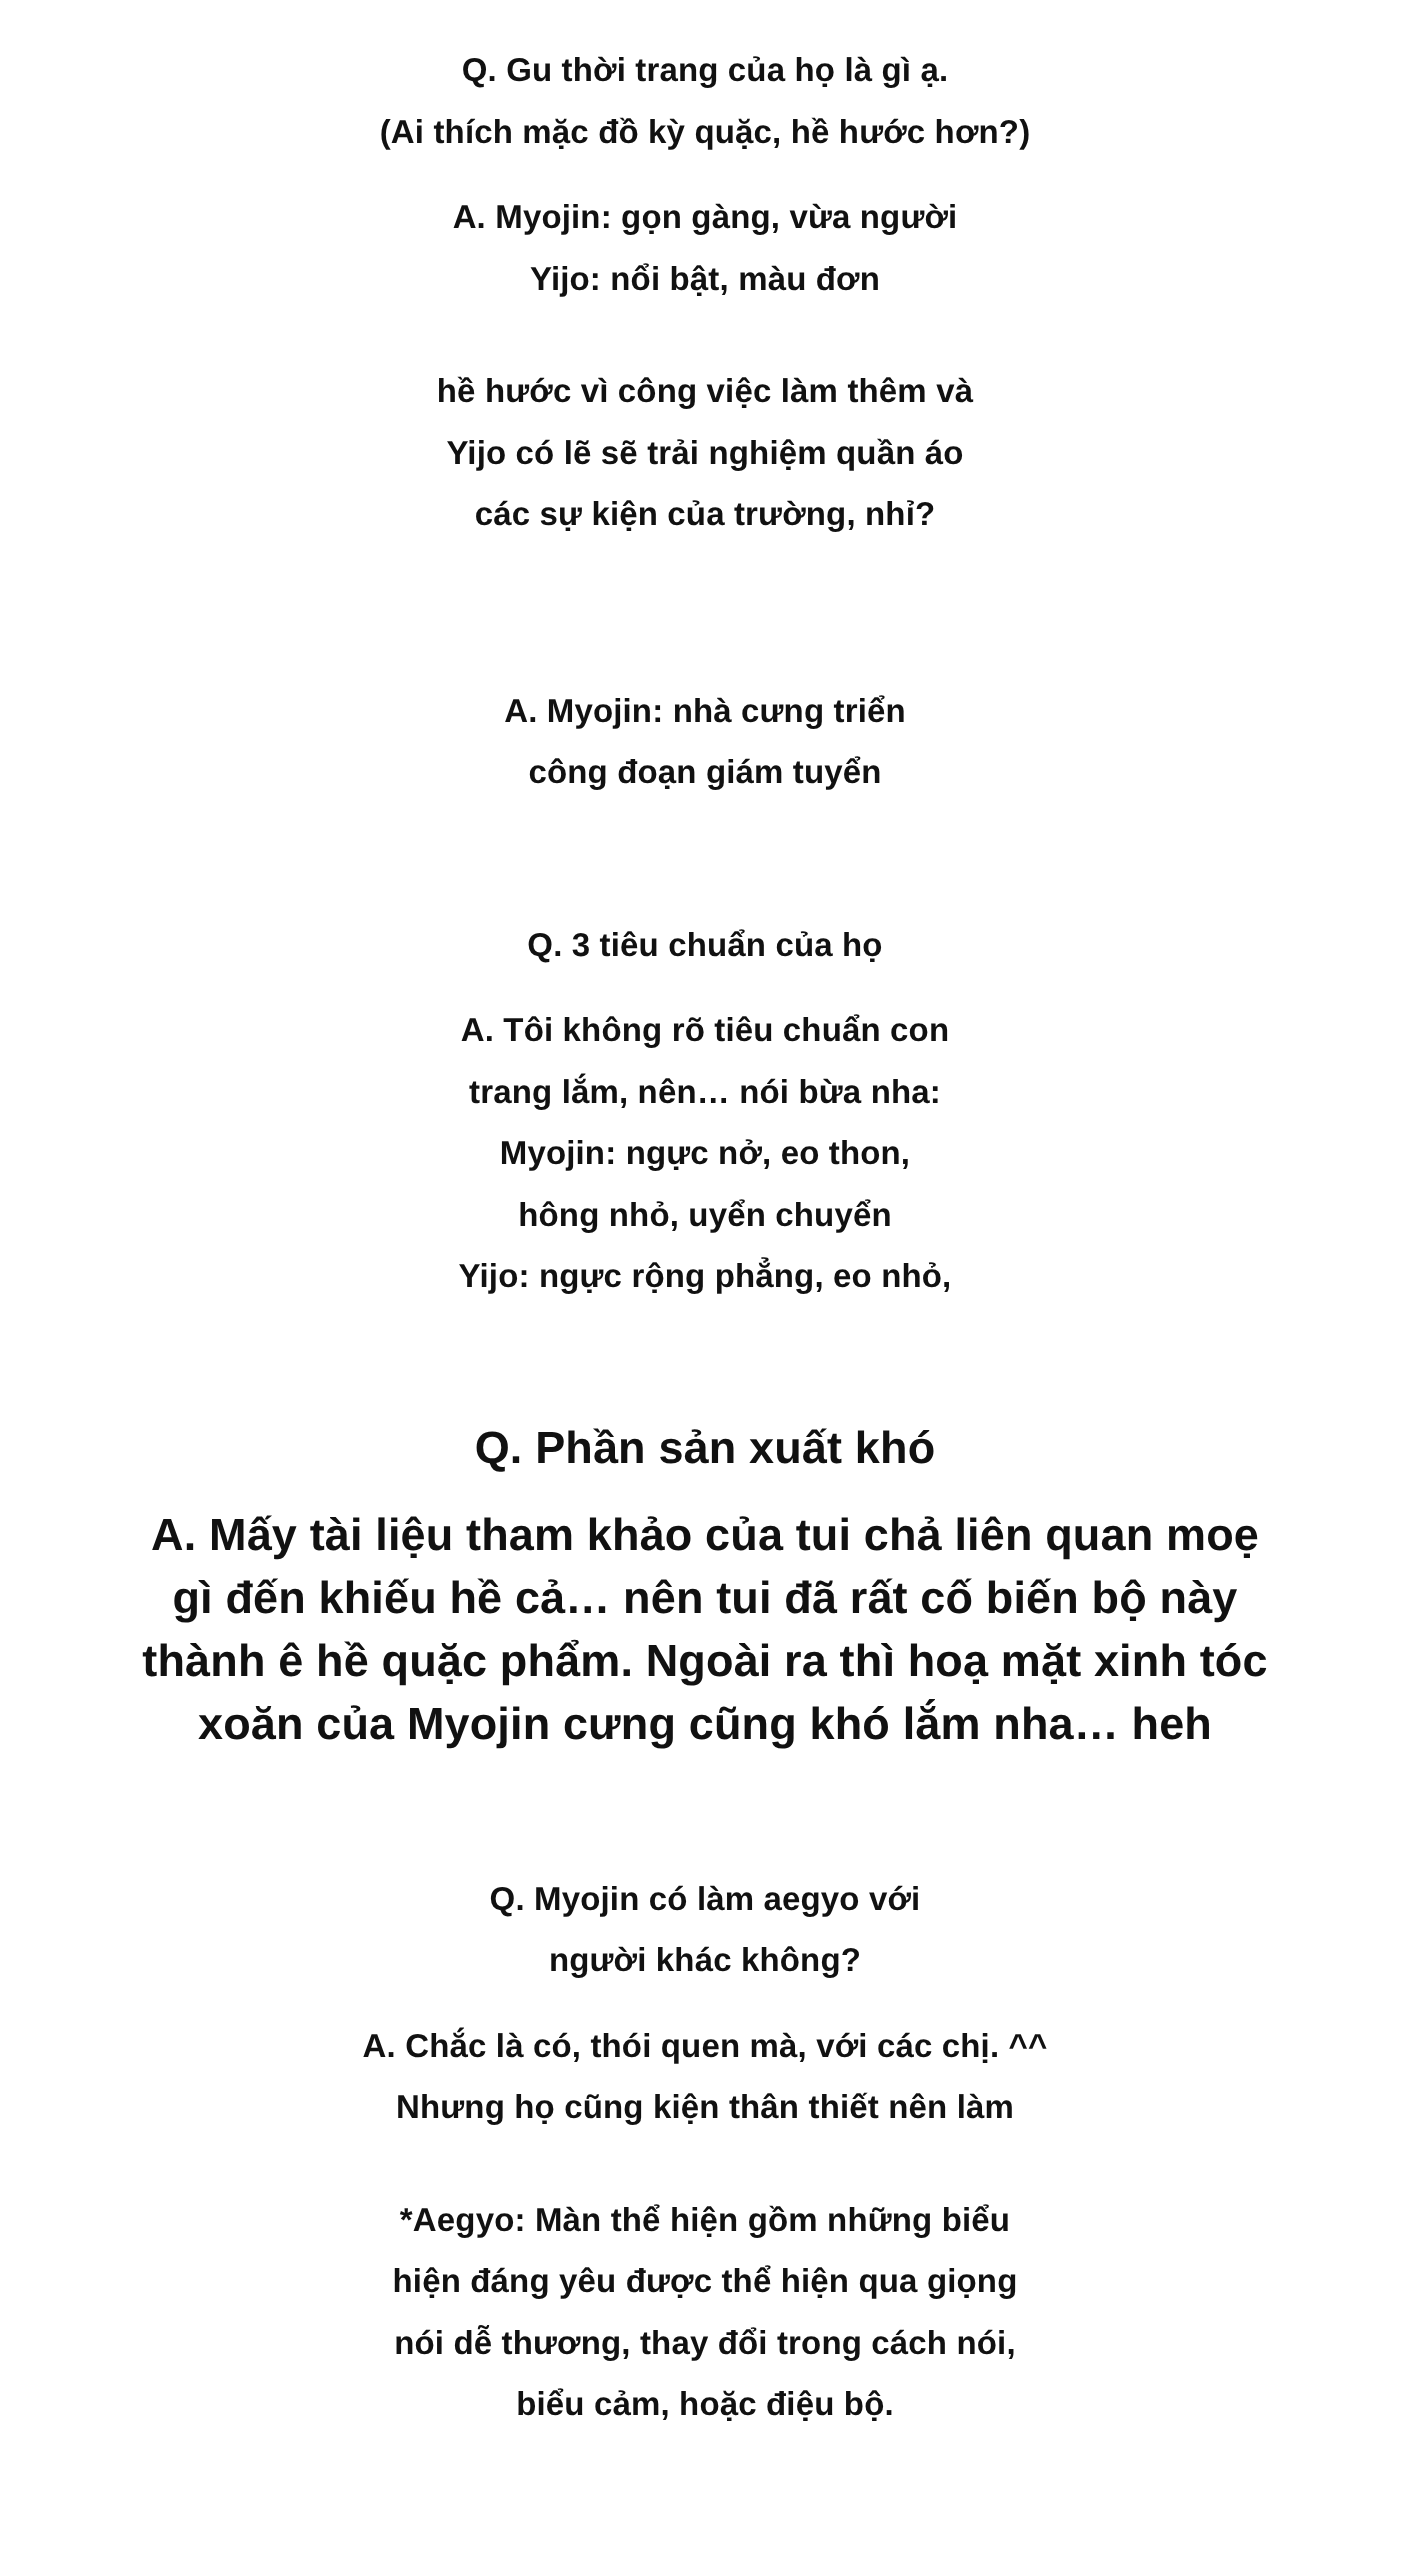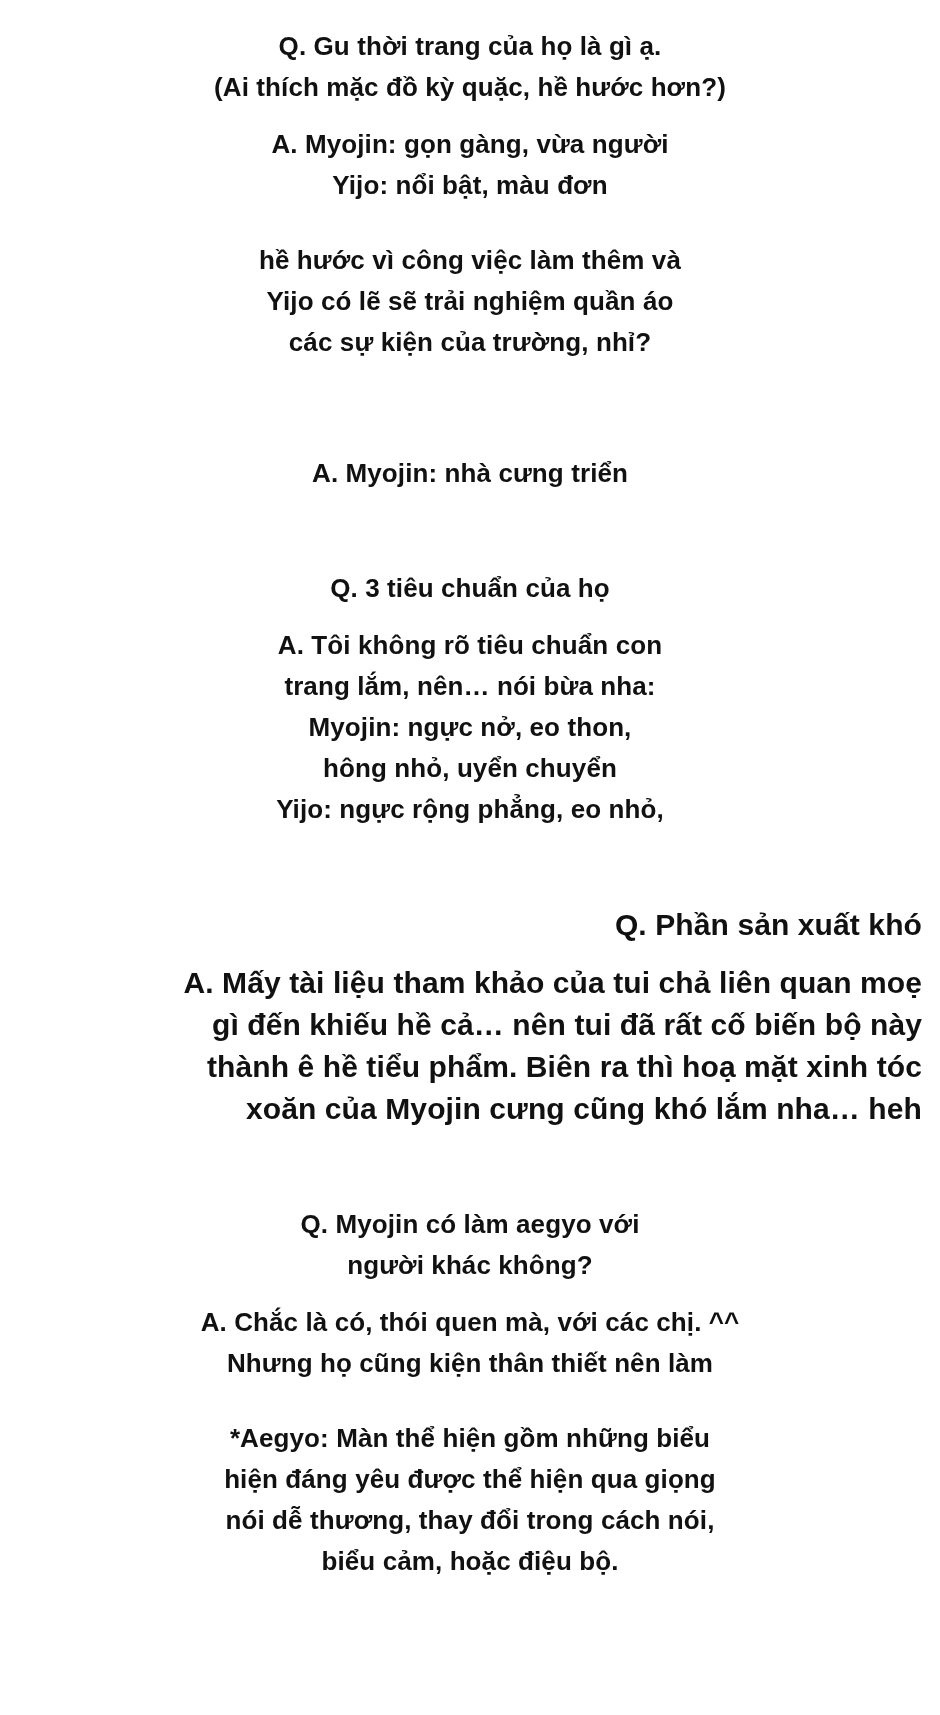--- a/index.html
+++ b/index.html
@@ -22,32 +22,31 @@
     background: #ffffff;
     display: flex;
     flex-direction: column;
   }
   .block {
     width: 100%;
     text-align: center;
   }
   .line {
     font-weight: bold;
-    font-size: 26px;
+    font-size: 22px;
     line-height: 41px;
     letter-spacing: 0.1px;
     white-space: pre-wrap;
   }
   .gap-sm { height: 16px; }
   .gap-md { height: 34px; }
   .gap-xl { height: 74px; }
   .wide .line {
     font-size: 30px;
     line-height: 42px;
-    text-align: right;
   }
 </style>
 </head>
 <body>
 
 <div class="page">
 
   <div class="block">
     <div class="line">Q. Gu thời trang của họ là gì ạ.</div>
     <div class="line">(Ai thích mặc đồ kỳ quặc, hề hước hơn?)</div>
@@ -58,20 +57,21 @@
     <div class="line">hề hước vì công việc làm thêm và</div>
     <div class="line">Yijo có lẽ sẽ trải nghiệm quần áo</div>
     <div class="line">các sự kiện của trường, nhỉ?</div>
   </div>
 
   <div class="gap-xl"></div>
 
   <div class="block">
     <div class="gap-sm"></div>
     <div class="line">A. Myojin: nhà cưng triển</div>
+    <div class="line">công đoạn giám tuyển</div>
   </div>
 
   <div class="gap-xl"></div>
 
   <div class="block">
     <div class="line">Q. 3 tiêu chuẩn của họ</div>
     <div class="gap-sm"></div>
     <div class="line">A. Tôi không rõ tiêu chuẩn con</div>
     <div class="line">trang lắm, nên… nói bừa nha:</div>
     <div class="line">Myojin: ngực nở, eo thon,</div>
@@ -79,21 +79,21 @@
     <div class="line">Yijo: ngực rộng phẳng, eo nhỏ,</div>
   </div>
 
   <div class="gap-xl"></div>
 
   <div class="block wide">
     <div class="line">Q. Phần sản xuất khó</div>
     <div class="gap-sm"></div>
     <div class="line">A. Mấy tài liệu tham khảo của tui chả liên quan moẹ</div>
     <div class="line">gì đến khiếu hề cả… nên tui đã rất cố biến bộ này</div>
-    <div class="line">thành ê hề tiểu phẩm. Biên ra thì hoạ mặt xinh tóc</div>
+    <div class="line">thành ê hề quặc phẩm. Ngoài ra thì hoạ mặt xinh tóc</div>
     <div class="line">xoăn của Myojin cưng cũng khó lắm nha… heh</div>
   </div>
 
   <div class="gap-xl"></div>
 
   <div class="block">
     <div class="line">Q. Myojin có làm aegyo với</div>
     <div class="line">người khác không?</div>
     <div class="gap-sm"></div>
     <div class="line">A. Chắc là có, thói quen mà, với các chị. ^^</div>

